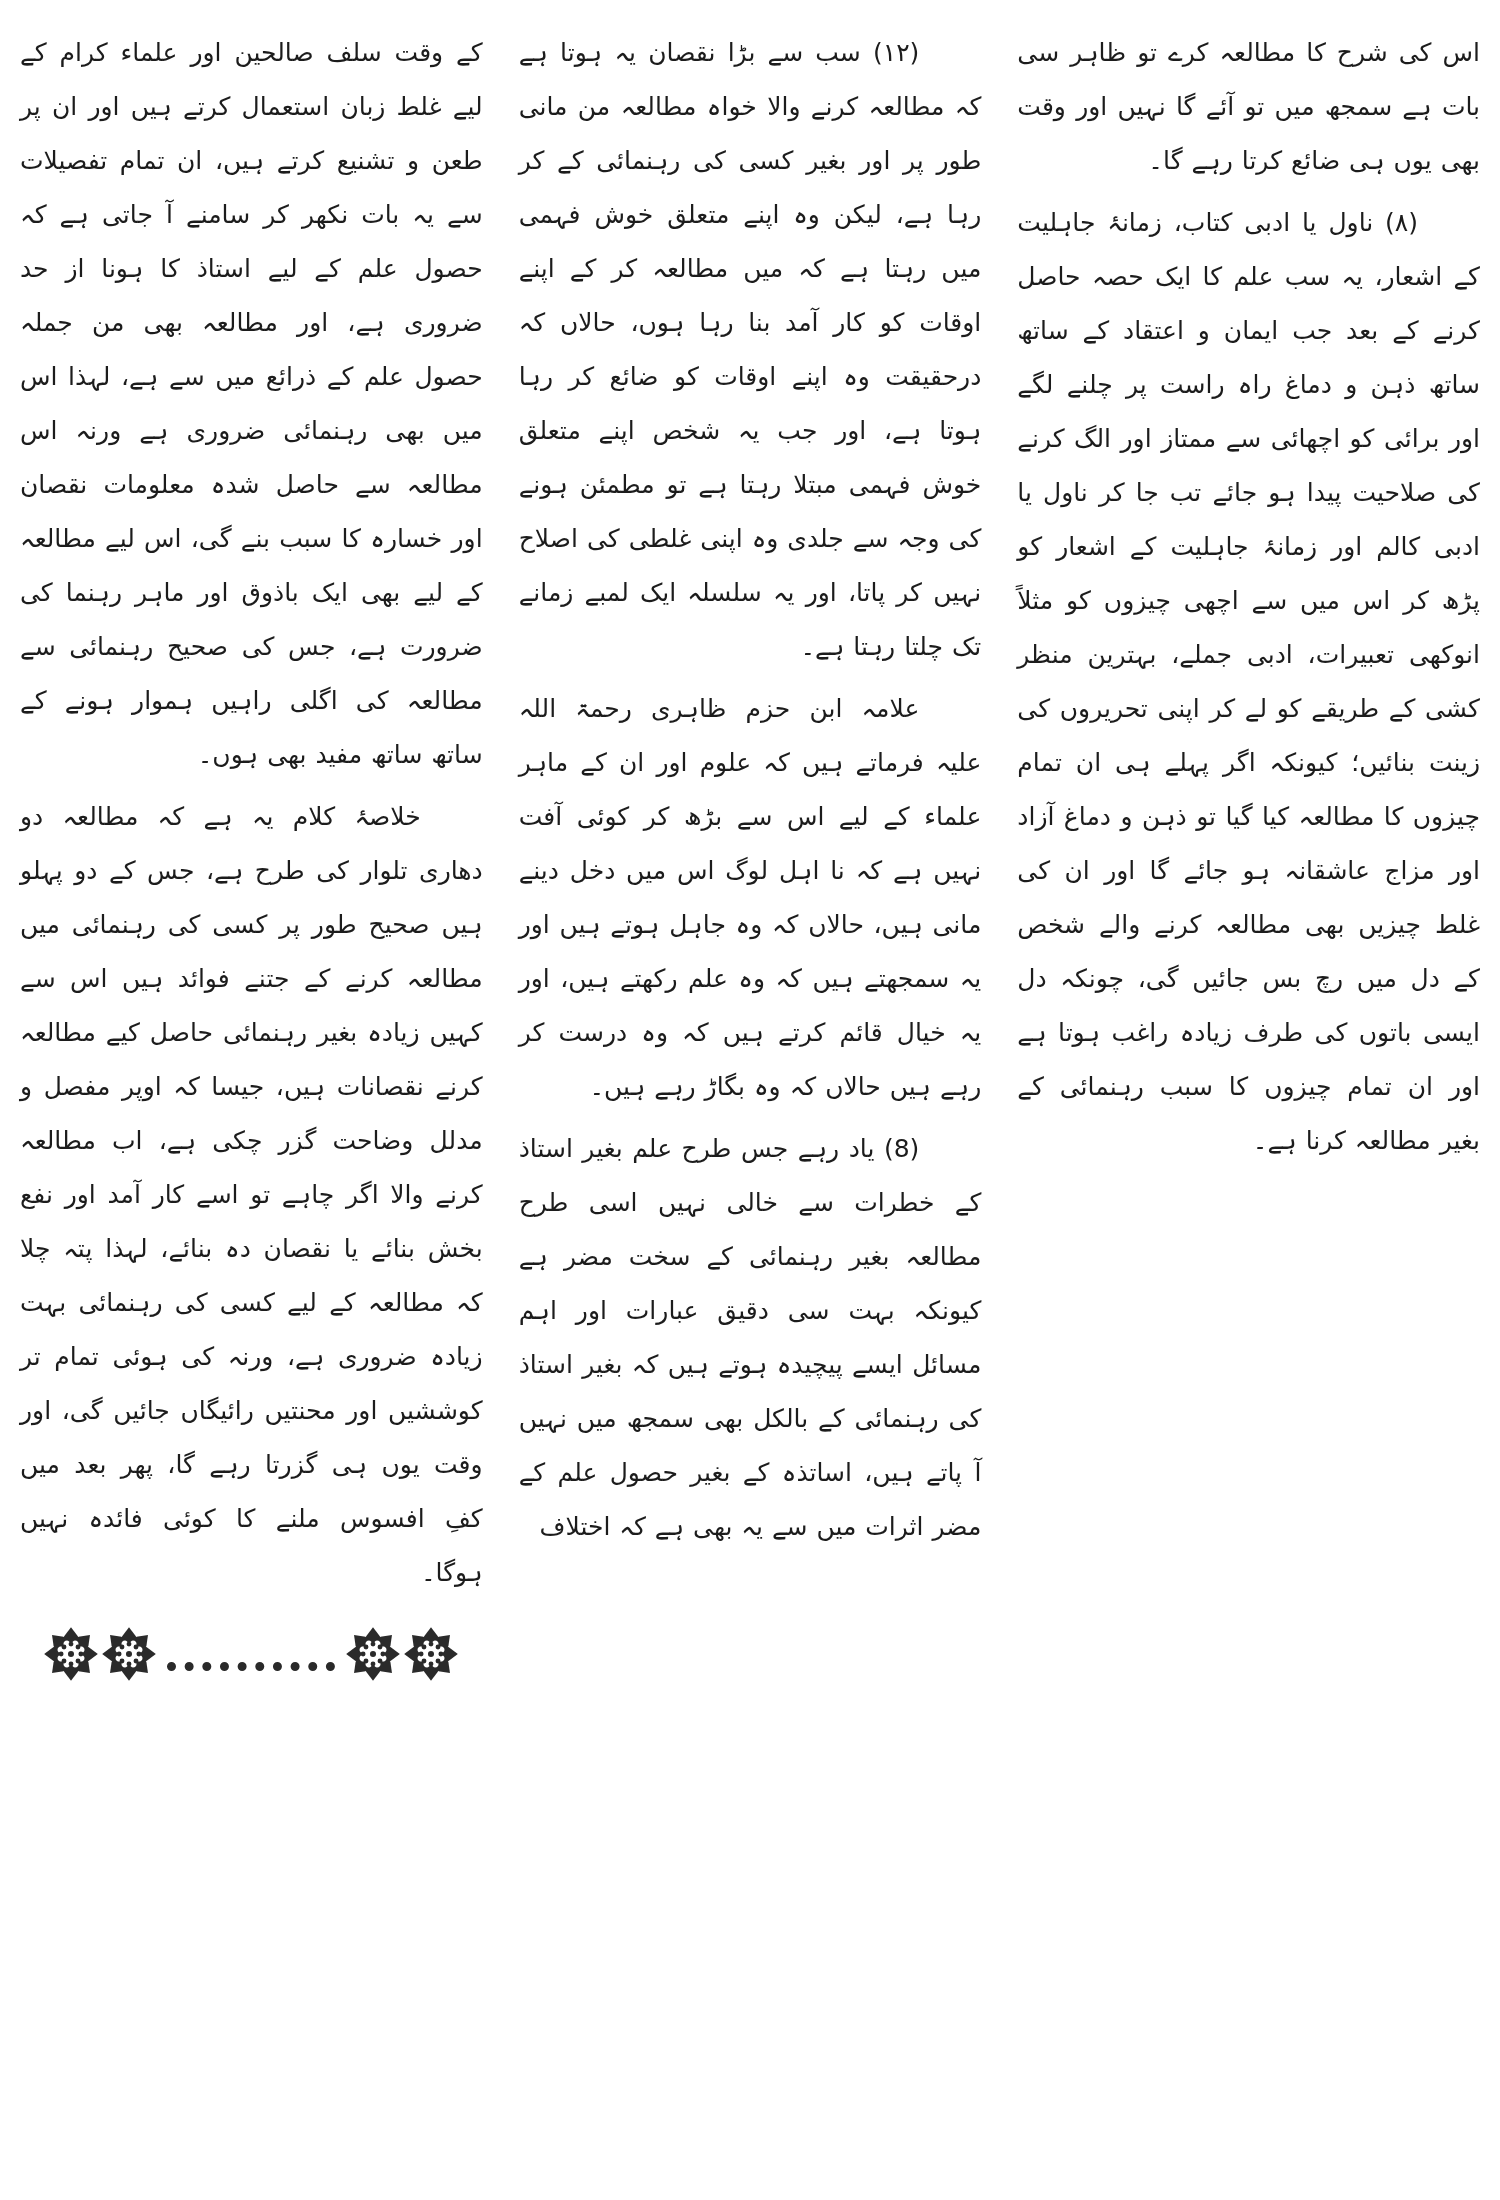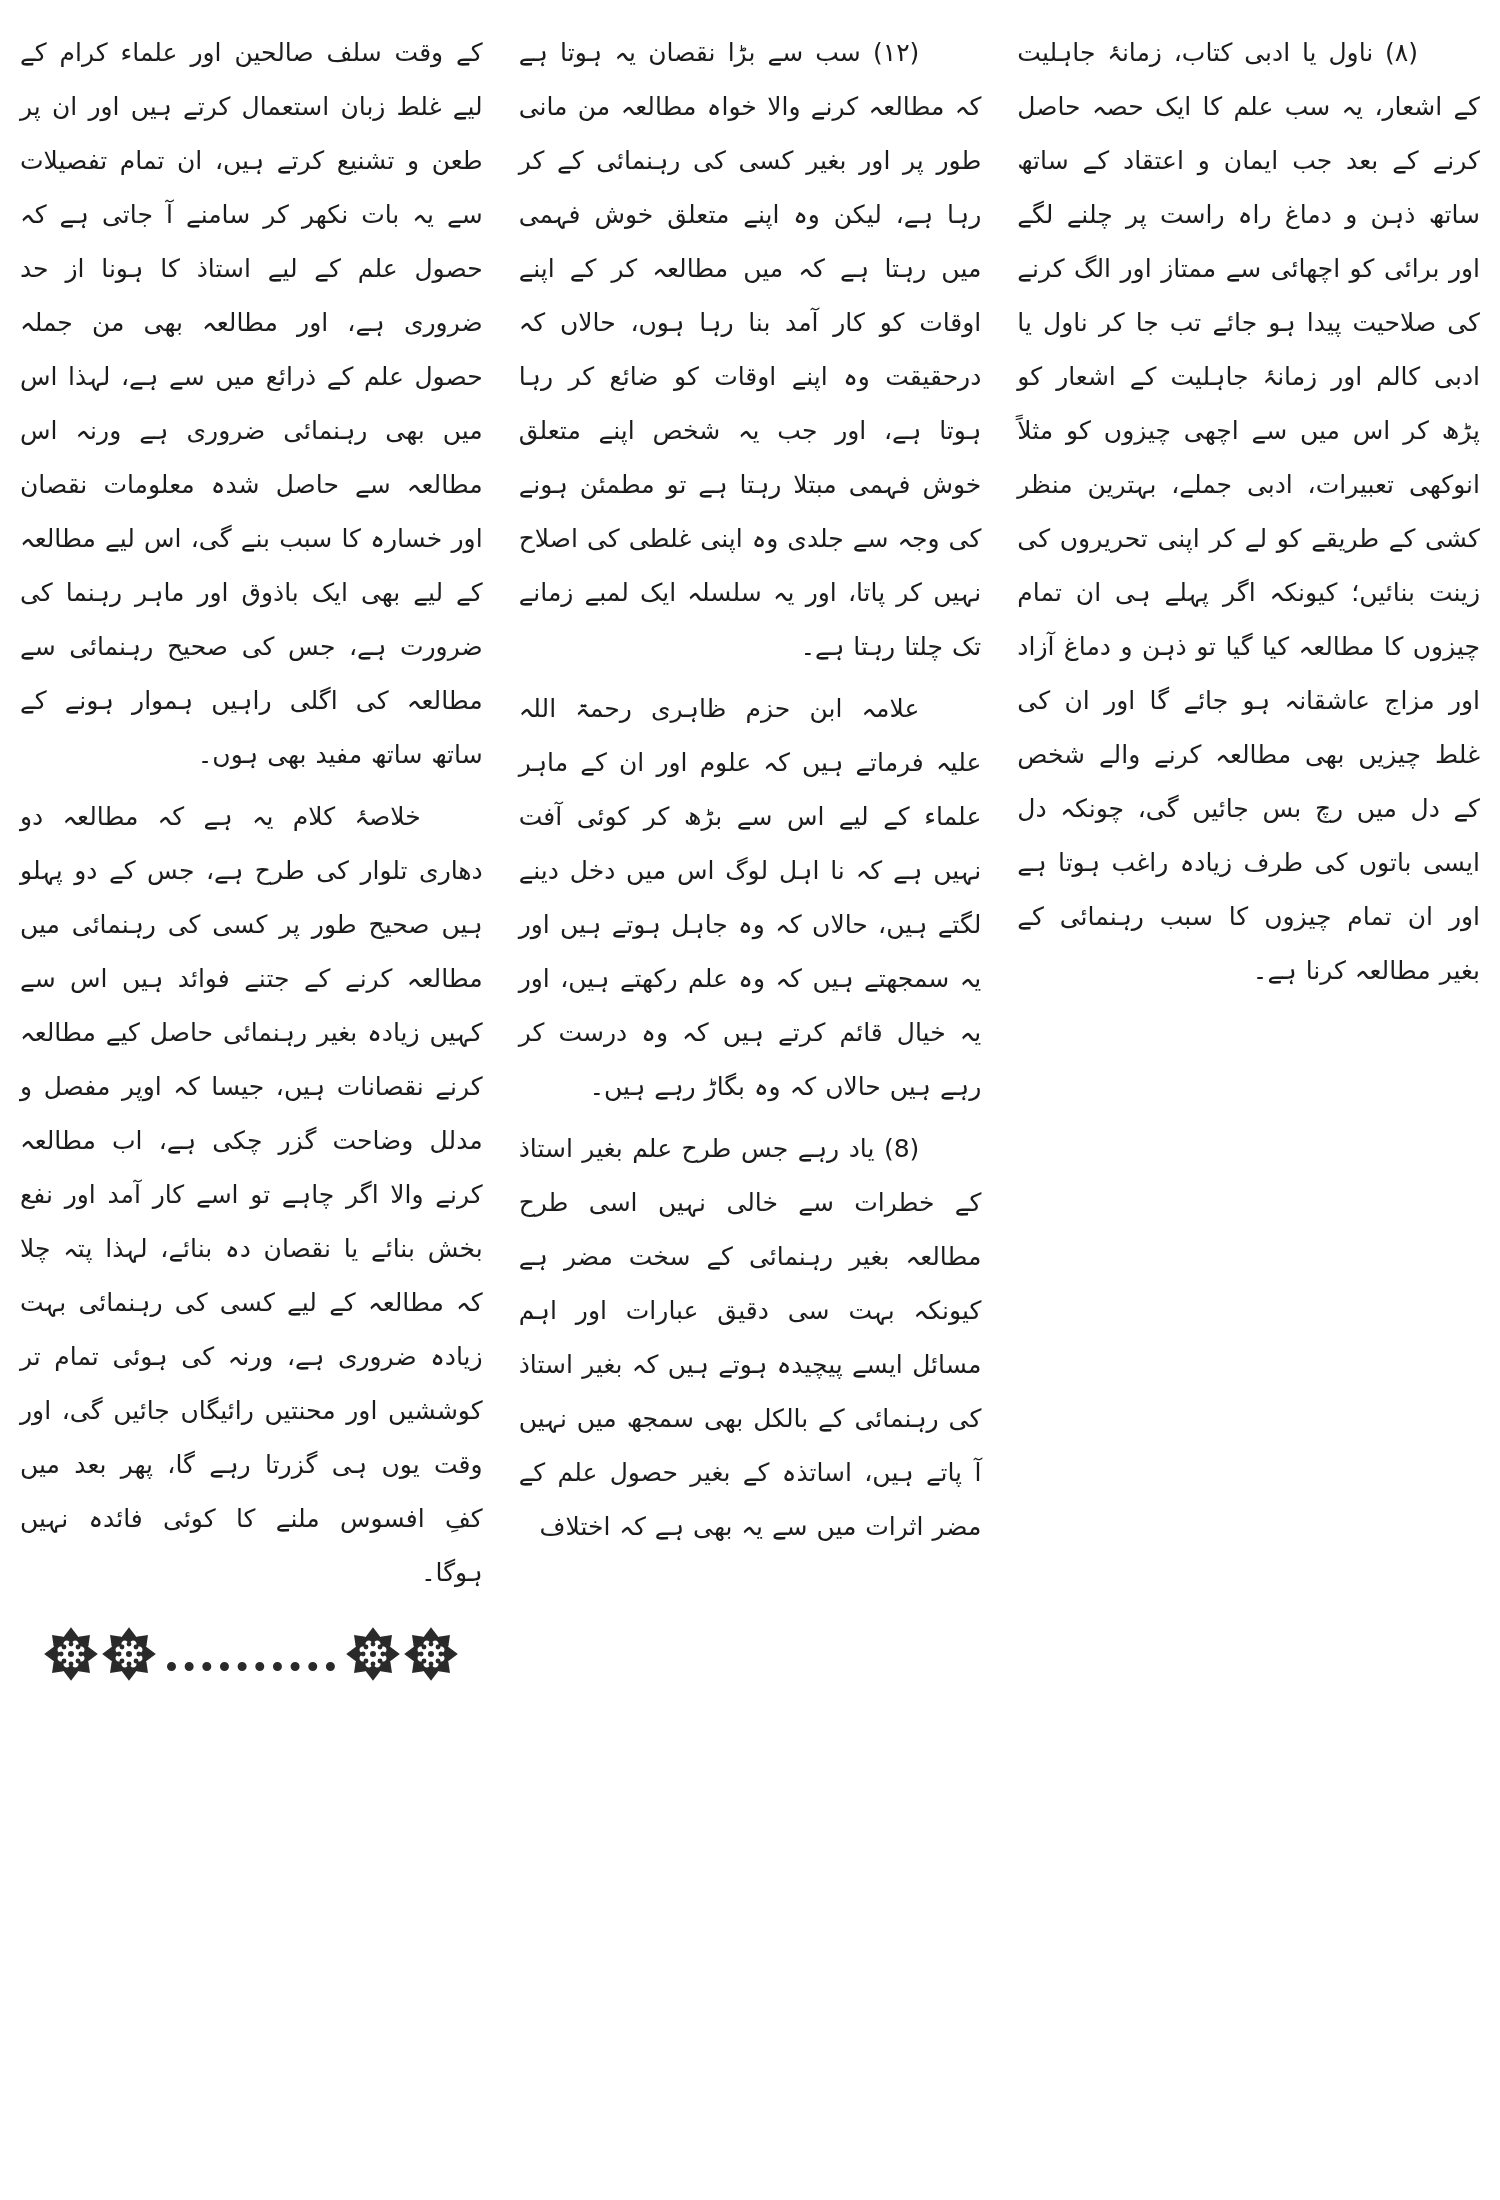--- a/index.html
+++ b/index.html
@@ -77,26 +77,27 @@
     transform: translateY(12px);
   }
 </style>
 </head>
 <body>
 
 <div class="page">
   <div class="columns">
 
     <div class="col">
+        <p class="para" lang="ur" dir="rtl">اس کی شرح کا مطالعہ کرے تو ظاہر سی بات ہے سمجھ میں تو آئے گا نہیں اور وقت بھی یوں ہی ضائع کرتا رہے گا۔</p>
         <p class="para indent" lang="ur" dir="rtl">(۸) ناول یا ادبی کتاب، زمانۂ جاہلیت کے اشعار، یہ سب علم کا ایک حصہ حاصل کرنے کے بعد جب ایمان و اعتقاد کے ساتھ ساتھ ذہن و دماغ راہ راست پر چلنے لگے اور برائی کو اچھائی سے ممتاز اور الگ کرنے کی صلاحیت پیدا ہو جائے تب جا کر ناول یا ادبی کالم اور زمانۂ جاہلیت کے اشعار کو پڑھ کر اس میں سے اچھی چیزوں کو مثلاً انوکھی تعبیرات، ادبی جملے، بہترین منظر کشی کے طریقے کو لے کر اپنی تحریروں کی زینت بنائیں؛ کیونکہ اگر پہلے ہی ان تمام چیزوں کا مطالعہ کیا گیا تو ذہن و دماغ آزاد اور مزاج عاشقانہ ہو جائے گا اور ان کی غلط چیزیں بھی مطالعہ کرنے والے شخص کے دل میں رچ بس جائیں گی، چونکہ دل ایسی باتوں کی طرف زیادہ راغب ہوتا ہے اور ان تمام چیزوں کا سبب رہنمائی کے بغیر مطالعہ کرنا ہے۔</p>
       </div>
 
     <div class="col">
         <p class="para indent" lang="ur" dir="rtl">(۱۲) سب سے بڑا نقصان یہ ہوتا ہے کہ مطالعہ کرنے والا خواہ مطالعہ من مانی طور پر اور بغیر کسی کی رہنمائی کے کر رہا ہے، لیکن وہ اپنے متعلق خوش فہمی میں رہتا ہے کہ میں مطالعہ کر کے اپنے اوقات کو کار آمد بنا رہا ہوں، حالاں کہ درحقیقت وہ اپنے اوقات کو ضائع کر رہا ہوتا ہے، اور جب یہ شخص اپنے متعلق خوش فہمی مبتلا رہتا ہے تو مطمئن ہونے کی وجہ سے جلدی وہ اپنی غلطی کی اصلاح نہیں کر پاتا، اور یہ سلسلہ ایک لمبے زمانے تک چلتا رہتا ہے۔</p>
-        <p class="para indent" lang="ur" dir="rtl">علامہ ابن حزم ظاہری رحمۃ اللہ علیہ فرماتے ہیں کہ علوم اور ان کے ماہر علماء کے لیے اس سے بڑھ کر کوئی آفت نہیں ہے کہ نا اہل لوگ اس میں دخل دینے لگتے ہیں، حالاں کہ وہ جاہل ہوتے ہیں اور یہ سمجھتے ہیں کہ وہ علم رکھتے ہیں، اور یہ خیال قائم کرتے ہیں کہ وہ درست کر رہے ہیں حالاں کہ وہ بگاڑ رہے ہیں۔</p>
+        <p class="para indent" lang="ur" dir="rtl">علامہ ابن حزم ظاہری رحمۃ اللہ علیہ فرماتے ہیں کہ علوم اور ان کے ماہر علماء کے لیے اس سے بڑھ کر کوئی آفت نہیں ہے کہ نا اہل لوگ اس میں دخل دینے مانی ہیں، حالاں کہ وہ جاہل ہوتے ہیں اور یہ سمجھتے ہیں کہ وہ علم رکھتے ہیں، اور یہ خیال قائم کرتے ہیں کہ وہ درست کر رہے ہیں حالاں کہ وہ بگاڑ رہے ہیں۔</p>
         <p class="para indent" lang="ur" dir="rtl">(8) یاد رہے جس طرح علم بغیر استاذ کے خطرات سے خالی نہیں اسی طرح مطالعہ بغیر رہنمائی کے سخت مضر ہے کیونکہ بہت سی دقیق عبارات اور اہم مسائل ایسے پیچیدہ ہوتے ہیں کہ بغیر استاذ کی رہنمائی کے بالکل بھی سمجھ میں نہیں آ پاتے ہیں، اساتذہ کے بغیر حصول علم کے مضر اثرات میں سے یہ بھی ہے کہ اختلاف</p>
       </div>
 
     <div class="col">
       <p class="para" lang="ur" dir="rtl">کے وقت سلف صالحین اور علماء کرام کے لیے غلط زبان استعمال کرتے ہیں اور ان پر طعن و تشنیع کرتے ہیں، ان تمام تفصیلات سے یہ بات نکھر کر سامنے آ جاتی ہے کہ حصول علم کے لیے استاذ کا ہونا از حد ضروری ہے، اور مطالعہ بھی من جملہ حصول علم کے ذرائع میں سے ہے، لہذا اس میں بھی رہنمائی ضروری ہے ورنہ اس مطالعہ سے حاصل شدہ معلومات نقصان اور خسارہ کا سبب بنے گی، اس لیے مطالعہ کے لیے بھی ایک باذوق اور ماہر رہنما کی ضرورت ہے، جس کی صحیح رہنمائی سے مطالعہ کی اگلی راہیں ہموار ہونے کے ساتھ ساتھ مفید بھی ہوں۔</p>
         <p class="para indent" lang="ur" dir="rtl">خلاصۂ کلام یہ ہے کہ مطالعہ دو دھاری تلوار کی طرح ہے، جس کے دو پہلو ہیں صحیح طور پر کسی کی رہنمائی میں مطالعہ کرنے کے جتنے فوائد ہیں اس سے کہیں زیادہ بغیر رہنمائی حاصل کیے مطالعہ کرنے نقصانات ہیں، جیسا کہ اوپر مفصل و مدلل وضاحت گزر چکی ہے، اب مطالعہ کرنے والا اگر چاہے تو اسے کار آمد اور نفع بخش بنائے یا نقصان دہ بنائے، لہذا پتہ چلا کہ مطالعہ کے لیے کسی کی رہنمائی بہت زیادہ ضروری ہے، ورنہ کی ہوئی تمام تر کوششیں اور محنتیں رائیگاں جائیں گی، اور وقت یوں ہی گزرتا رہے گا، پھر بعد میں کفِ افسوس ملنے کا کوئی فائدہ نہیں ہوگا۔</p>
         <div class="ornament">
         <span class="star-slot">
             <svg viewBox="0 0 48 48" width="56" height="56" aria-hidden="true">
               <g fill="none" stroke="#2a2a2a" stroke-width="3">

